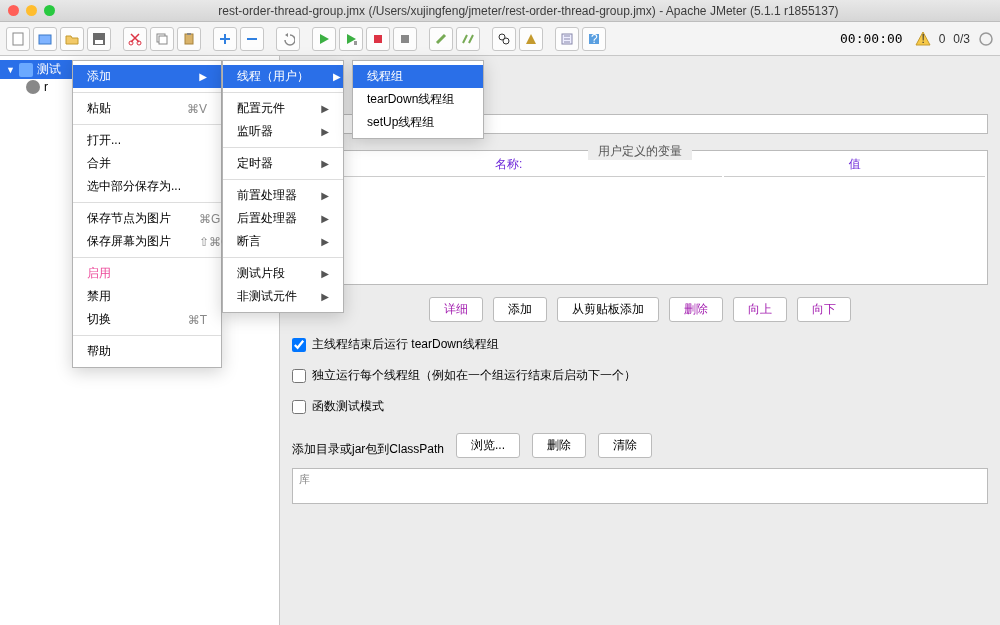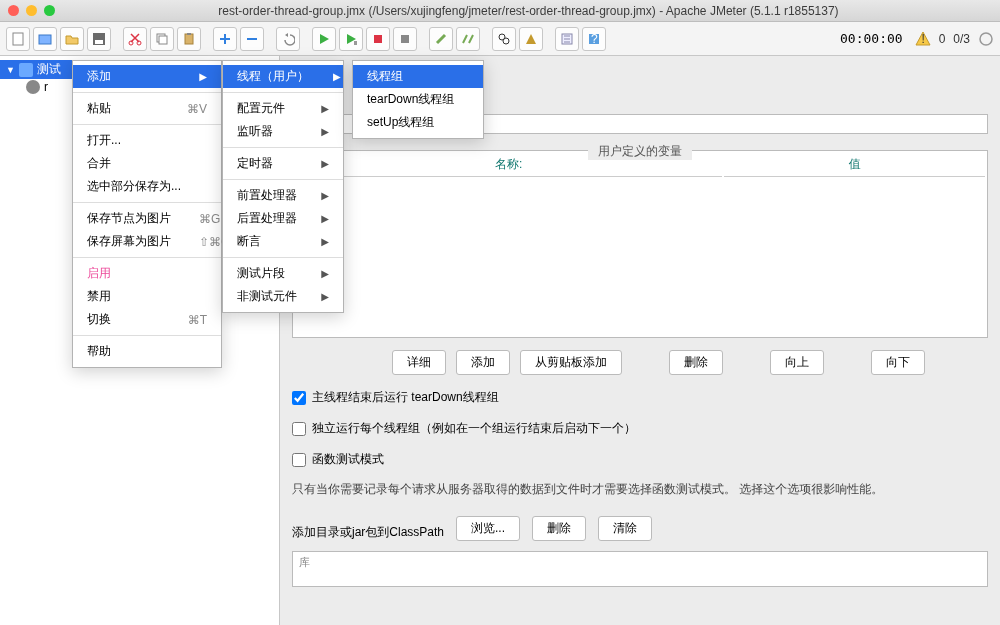--- a/index.html
+++ b/index.html
@@ -20,28 +20,28 @@
 .tree { width: 280px; background: #fff; border-right: 1px solid #c7c7c7; padding: 4px 0; }
 .tree-item { display: flex; align-items: center; gap: 4px; padding: 1px 6px; cursor: default; }
 .tree-item.sel { background: #2a6fe8; color: #fff; }
 .tree-item .disc { font-size: 9px; color: #666; }
 .tree-item.sel .disc { color: #fff; }
 .tree-icon { width: 14px; height: 14px; background: #6aa9ff; border-radius: 2px; }
 .tree-icon2 { width: 14px; height: 14px; background: #888; border-radius: 7px; }
 .content { flex: 1; background: #ececec; padding: 0 12px; display: flex; flex-direction: column; gap: 8px; }
 .name-row { display: flex; align-items: center; gap: 8px; margin-top: 58px; }
 .name-row input { flex: 1; height: 20px; border: 1px solid #bbb; background: #fff; padding: 0 4px; }
-.vars-box { border: 1px solid #bbb; background: #fff; height: 188px; position: relative; }
+.vars-box { border: 1px solid #bbb; background: #fff; height: 135px; position: relative; }
 .vars-title { position: absolute; top: -8px; left: 50%; transform: translateX(-50%); background: #ececec; padding: 0 10px; color: #555; font-size: 12px; }
 .vars-wrap { margin-top: 8px; }
 .table { width: 100%; }
-.table th { font-weight: normal; color: #0f766e; border-bottom: 1px solid #ccc; padding: 3px 6px; text-align: center; }
+.table th { font-weight: normal; color: #6d28d9; border-bottom: 1px solid #ccc; padding: 3px 6px; text-align: center; }
 .btnrow { display: flex; justify-content: center; gap: 10px; margin-top: 4px; }
 .btn { padding: 3px 14px; border: 1px solid #bbb; border-radius: 3px; background: #fff; cursor: pointer; font-size: 12px; }
-.btn.dis { color: #000000; margin-left: 37px; }
+.btn.dis { color: #a21caf; }
 .chk-row { display: flex; align-items: center; gap: 6px; margin-top: 6px; }
 .chk-row input[type=checkbox] { width: 14px; height: 14px; }
 .note { color: #444; font-size: 12px; margin-top: 4px; line-height: 1.5; }
 .cp-row { display: flex; align-items: flex-end; gap: 12px; margin-top: 10px; }
 .lib { border: 1px solid #bbb; background: #fff; height: 36px; padding: 3px 6px; color: #888; font-size: 11px; margin-top: 2px; }
 .ctx { position: absolute; background: #fff; border: 1px solid #b3b3b3; box-shadow: 0 4px 16px rgba(0,0,0,0.18); padding: 4px 0; }
 .ctx-item { display: flex; align-items: center; justify-content: space-between; padding: 3px 14px; white-space: nowrap; cursor: default; font-size: 13px; }
 .ctx-item.hl { background: #2a6fe8; color: #fff; }
 .ctx-item.dis { color: #ec4899; }
 .ctx-sep { height: 1px; background: #ddd; margin: 4px 0; }
@@ -240,22 +240,20 @@
         <span>主线程结束后运行 tearDown线程组</span>
       </div>
     <div class="chk-row">
         <input type="checkbox" style="">
         <span>独立运行每个线程组（例如在一个组运行结束后启动下一个）</span>
       </div>
     <div class="chk-row">
         <input type="checkbox" style="">
         <span>函数测试模式</span>
       </div>
-    <div class="note">只有当你需要记录每个请求从服务器取得的数据到文件时才需要选择函数测试模式。
-选择这个选项很影响性能。</div>
     <div class="cp-row">
       <span>添加目录或jar包到ClassPath</span>
       <div class="btn">浏览...</div>
       <div class="btn">删除</div>
       <div class="btn">清除</div>
     </div>
     <div class="lib">库</div>
   </div>
 </div>
 

